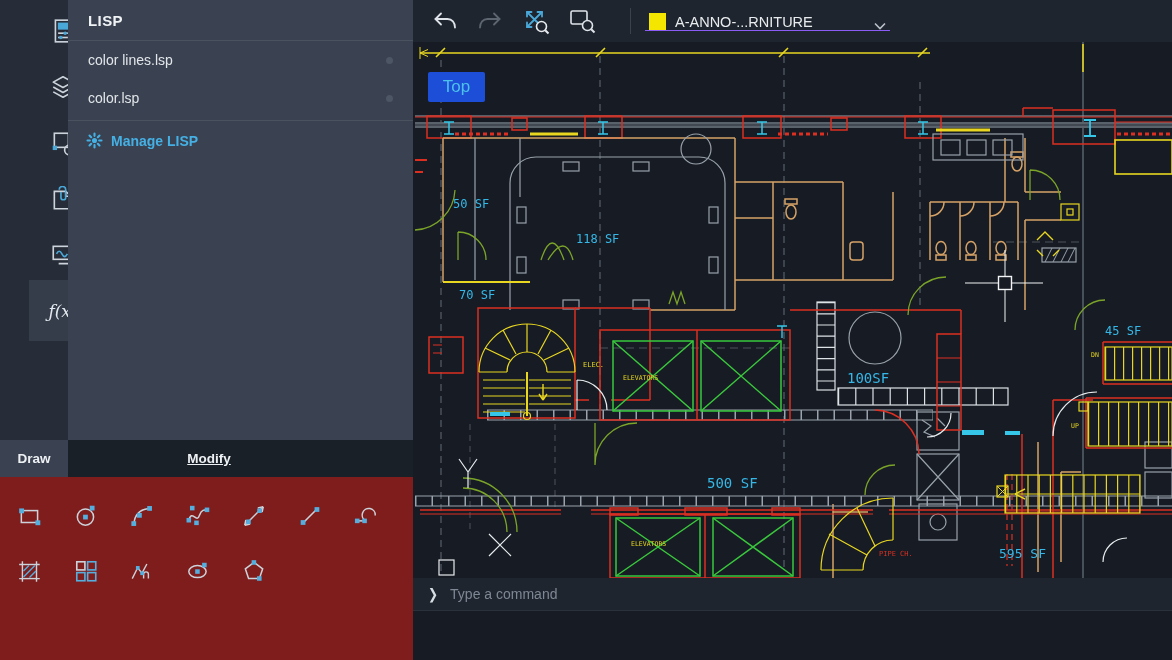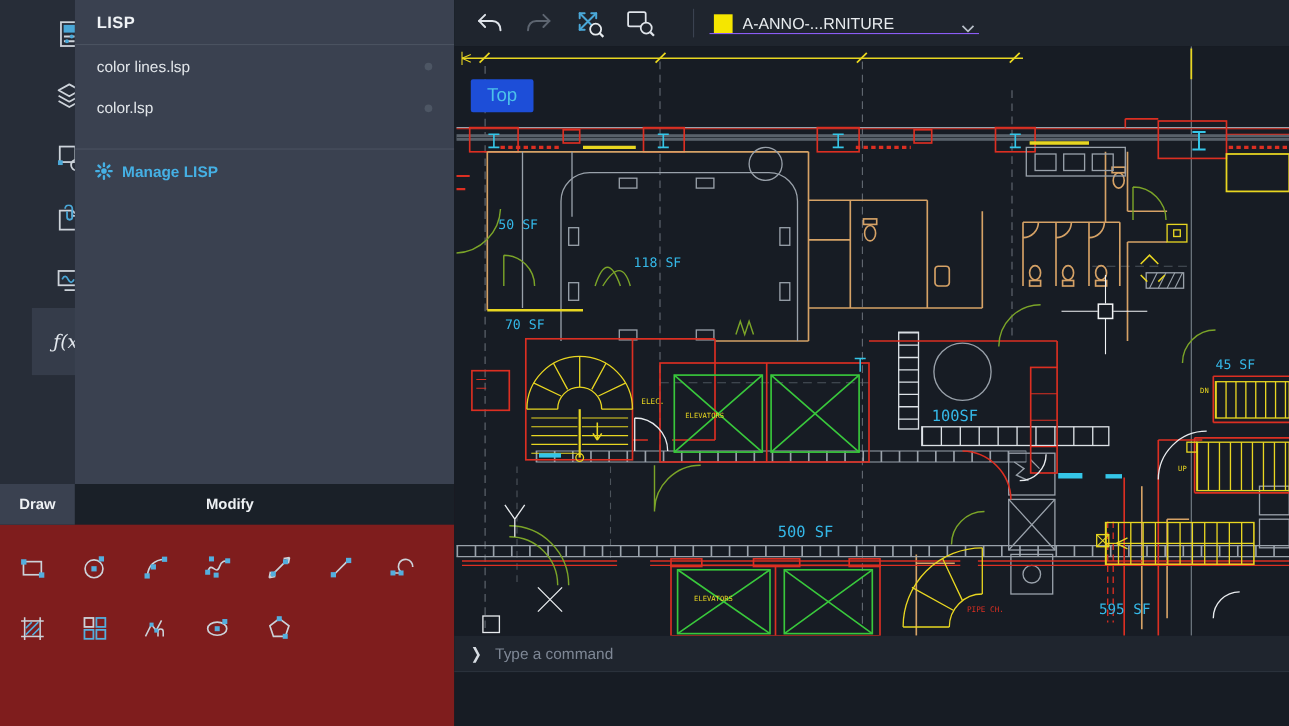--- a/index.html
+++ b/index.html
@@ -10,28 +10,28 @@
   .sidebar{position:absolute;left:0;top:0;width:68px;height:440px;background:#272d38;}
   .side-btn{position:absolute;left:0;width:68px;height:61px;display:flex;align-items:center;justify-content:center;cursor:pointer;margin-left:29px;}
   .side-btn.active{background:#353c4a;}
   .fx-glyph{font-family:"DejaVu Serif",serif;font-style:italic;font-size:17px;color:#e3e8ee;}
   
   .panel{position:absolute;left:68px;top:0;width:345px;height:440px;background:#3a4150;}
   .panel-header{height:41px;line-height:41px;padding:0 20px;color:#f0f3f6;font-size:15px;font-weight:bold;letter-spacing:.4px;border-bottom:1px solid #4a5260;}
   .file-row{height:38px;display:flex;align-items:center;padding:0 20px;color:#e2e6ea;font-size:14px;cursor:pointer;}
   .file-row:first-of-type{margin-top:3px;}
   .file-dot{margin-left:auto;width:7px;height:7px;border-radius:50%;background:#4d5664;}
-  .manage-row{display:flex;align-items:center;gap:8px;height:40px;padding:0 18px;color:#45b0e4;font-weight:bold;font-size:14px;border-top:1px solid #4a5260;margin-top:18px;cursor:pointer;}
+  .manage-row{display:flex;align-items:center;gap:8px;height:40px;padding:0 18px;color:#45b0e4;font-weight:bold;font-size:14px;border-top:1px solid #4a5260;margin-top:3px;cursor:pointer;}
   
   .bottom-left{position:absolute;left:0;top:440px;width:413px;height:220px;background:#7f1d1d;}
   .tab-row{position:absolute;top:0;left:0;width:413px;height:37px;background:#1a2028;}
   .ptab{position:absolute;top:0;height:37px;display:flex;align-items:center;justify-content:center;color:#eef1f4;font-size:13.5px;font-weight:bold;cursor:pointer;}
   .ptab.draw{left:0;width:68px;background:#3a4150;}
   .ptab.annotate{left:72px;width:92px;}
-  .ptab.modify{left:168px;width:82px;}
+  .ptab.modify{left:168px;width:82px;text-decoration:underline;}
   .tool-btn{position:absolute;width:44px;height:44px;display:flex;align-items:center;justify-content:center;cursor:pointer;border-radius:3px;}
   
   .canvas{position:absolute;left:413px;top:0;width:759px;height:660px;background:#171c24;}
   .cad-toolbar{position:absolute;top:0;left:0;width:759px;height:42px;background:#1f252e;}
   .tb-btn{position:absolute;top:7px;width:36px;height:28px;display:flex;align-items:center;justify-content:center;cursor:pointer;}
   .tb-divider{position:absolute;left:217px;top:8px;width:1px;height:26px;background:#3a4250;}
   .layer-ctl{position:absolute;left:232px;top:0;width:245px;height:31px;display:flex;align-items:flex-end;gap:9px;border-bottom:1px solid #8b5cf6;cursor:pointer;padding:0 4px;}
   .layer-swatch{width:17px;height:17px;background:#f5e600;flex:none;}
   .layer-name{color:#e8ecef;font-size:14.5px;white-space:nowrap;overflow:hidden;flex:1;}
   .drawing{position:absolute;top:42px;left:0;}

